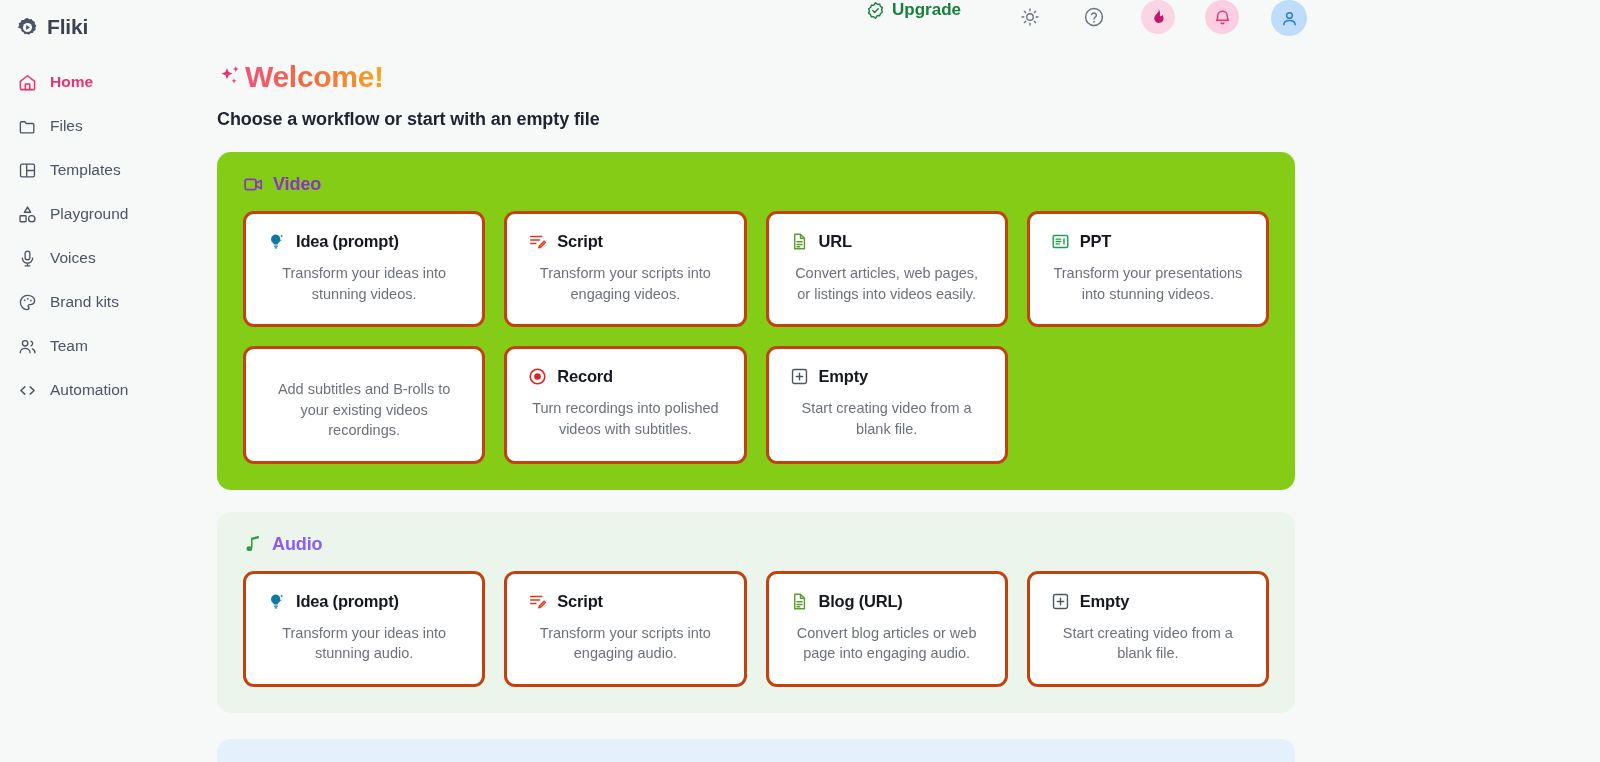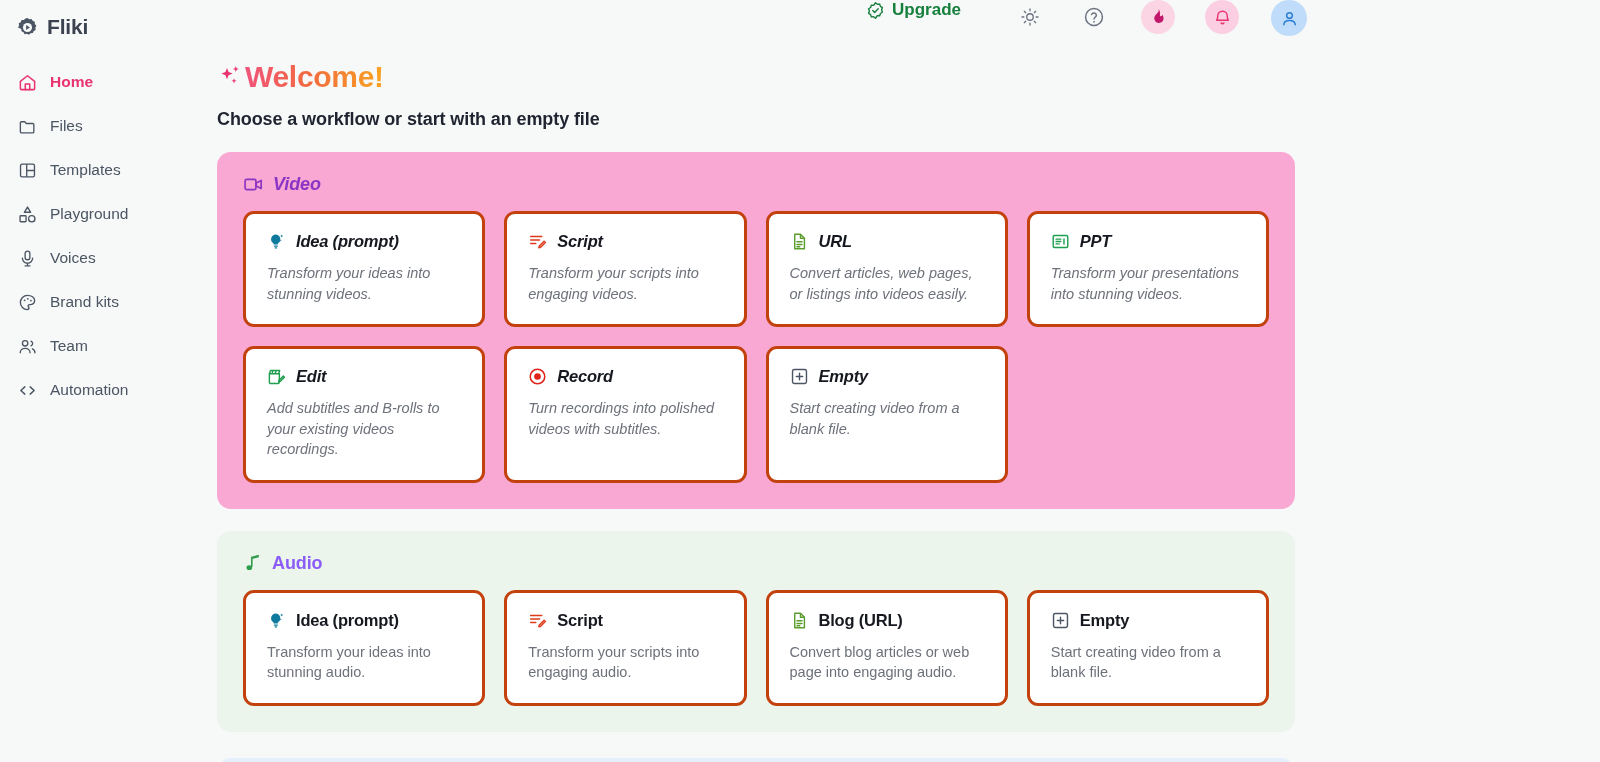--- a/index.html
+++ b/index.html
@@ -62,41 +62,41 @@
     -webkit-background-clip: text; background-clip: text; color: transparent;
   }
   .subtitle {
     margin-top: 15px; font-size: 18px; font-weight: 700; color: #1f2430;
     letter-spacing: -0.1px;
   }
 
   .section {
     margin-top: 22px; border-radius: 14px; padding: 22px 26px 26px 26px;
   }
-  .section.video { background: #f9a8d4; font-style: italic; }
+  .section.video { background: #84cc16; }
   .section.audio { background: #ecf5ec; }
   .section.blue  { background: #e4f1fc; }
   .section-head {
     display: flex; align-items: center; gap: 9px; margin-bottom: 16px;
   }
   .section-title { font-size: 18px; font-weight: 600; letter-spacing: -0.1px; }
   .section.video .section-title { color: #8b35c4; }
   .section.audio .section-title { color: #8b5cf6; }
 
   .card-grid {
     display: grid; grid-template-columns: repeat(4, 1fr); gap: 19px;
   }
   .card {
     background: #ffffff; border: 3px solid #c2410c; border-radius: 11px;
     padding: 18px 21px 20px 21px; cursor: pointer; min-height: 108px;
   }
   .card-head { display: flex; align-items: center; gap: 10px; }
   .card-title { font-size: 16.5px; font-weight: 700; color: #15181f; letter-spacing: -0.2px; }
   .card-desc {
-    margin-top: 12px; font-size: 14.5px; color: #6d717a; line-height: 1.42;
+    margin-top: 12px; font-size: 14.5px; color: #6d717a; line-height: 1.42; text-align: center;
   }
   .card-icon { width: 19px; height: 19px; display:flex; align-items:center; justify-content:center; flex: 0 0 19px; }
   .spacer-row { height: 0; }
 </style>
 </head>
 <body>
 
 <div class="app">
 
   <aside class="sidebar">
@@ -335,30 +335,20 @@
                   <path d="M6.4 9h6M6.4 12h6M6.4 15h4" stroke-linecap="round"></path>
                   <path d="M16.4 8.8v6.4" stroke-linecap="round"></path>
                 </svg>
               </span>
               <span class="card-title">PPT</span>
             </div>
             <div class="card-desc">Transform your presentations into stunning videos.</div>
           </div>
 
           <div class="card">
-            <div class="card-head">
-              <span class="card-icon">
-                <svg width="19" height="19" viewBox="0 0 24 24" fill="none" stroke="#1f9e4e" stroke-width="1.8" stroke-linejoin="round">
-                  <path d="M3 8.6h12.6v10.8a1.4 1.4 0 01-1.4 1.4H4.4A1.4 1.4 0 013 19.4z"></path>
-                  <path d="M3 8.6l1.4-4.2h11.6l-1.4 4.2M7.6 4.4L6.2 8.6M11.6 4.4l-1.4 4.2"></path>
-                  <path d="M20.6 11.4l1.4 1.4-5.4 5.4-2 .6.6-2z"></path>
-                </svg>
-              </span>
-              <span class="card-title">Edit</span>
-            </div>
             <div class="card-desc">Add subtitles and B-rolls to your existing videos recordings.</div>
           </div>
 
           <div class="card">
             <div class="card-head">
               <span class="card-icon">
                 <svg width="19" height="19" viewBox="0 0 24 24" fill="none" stroke="#e0241b" stroke-width="1.9">
                   <circle cx="12" cy="12" r="9.2"></circle>
                   <circle cx="12" cy="12" r="4.2" fill="#e0241b" stroke="none"></circle>
                 </svg>

